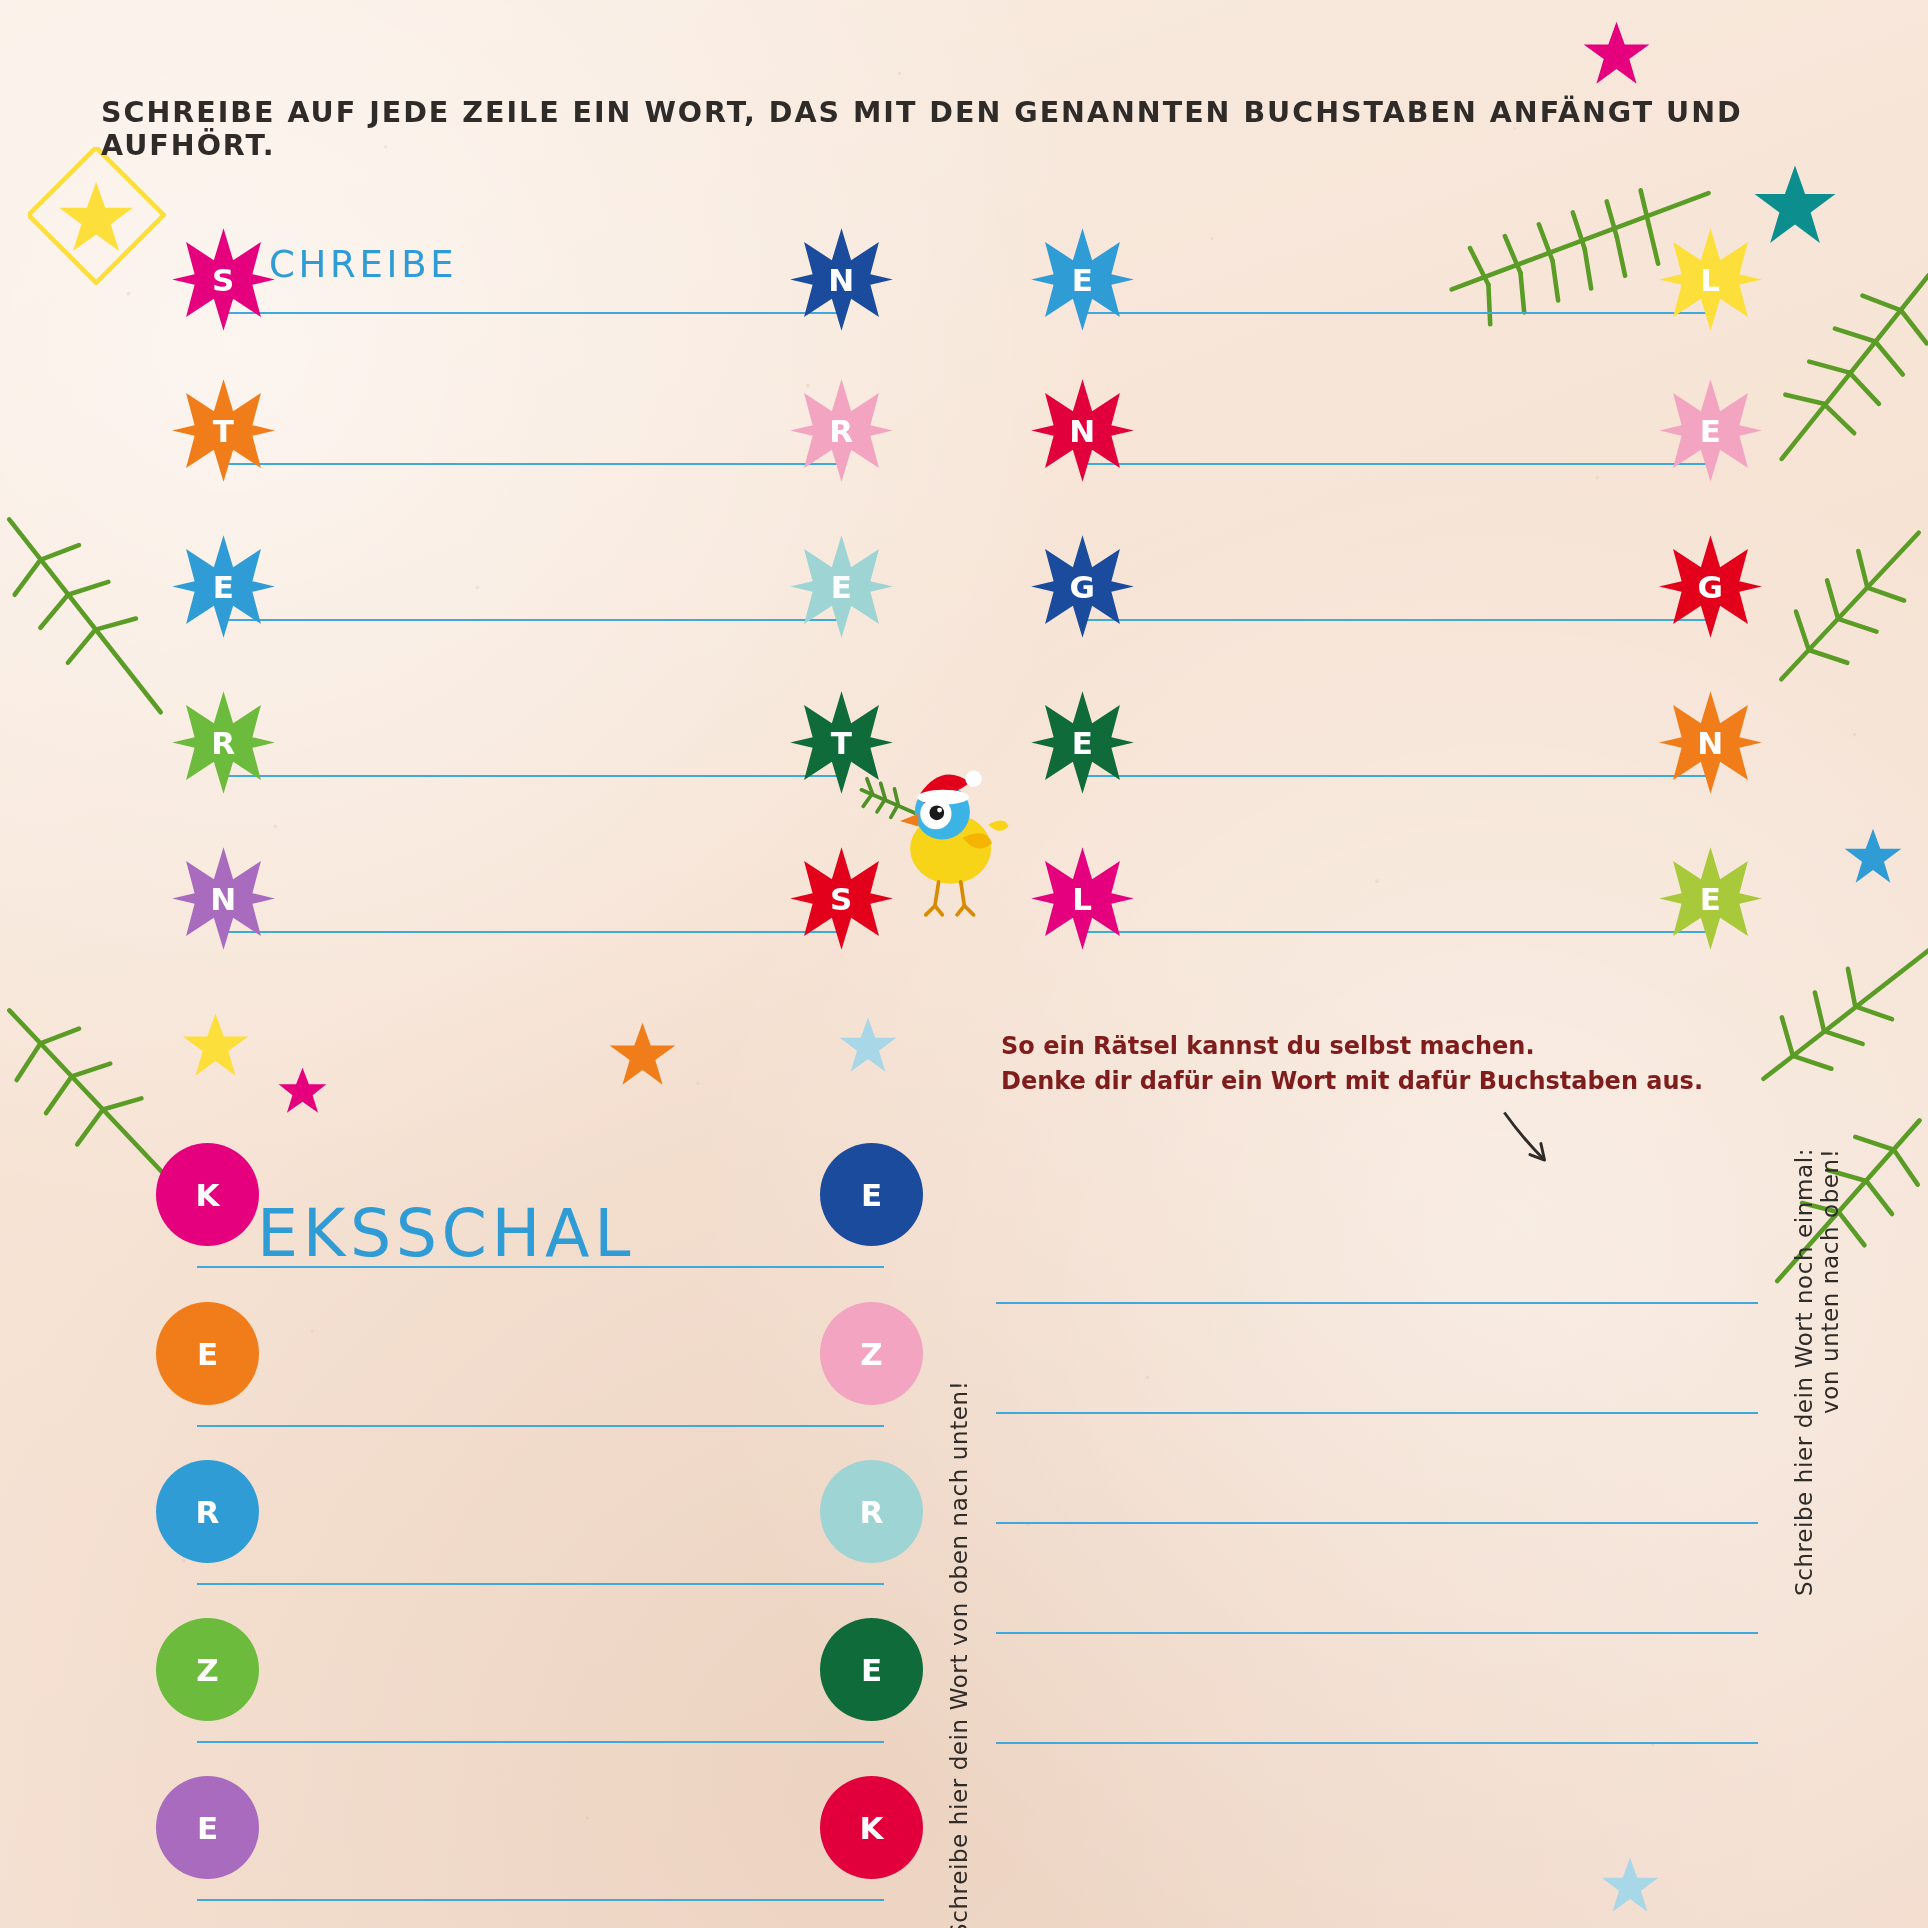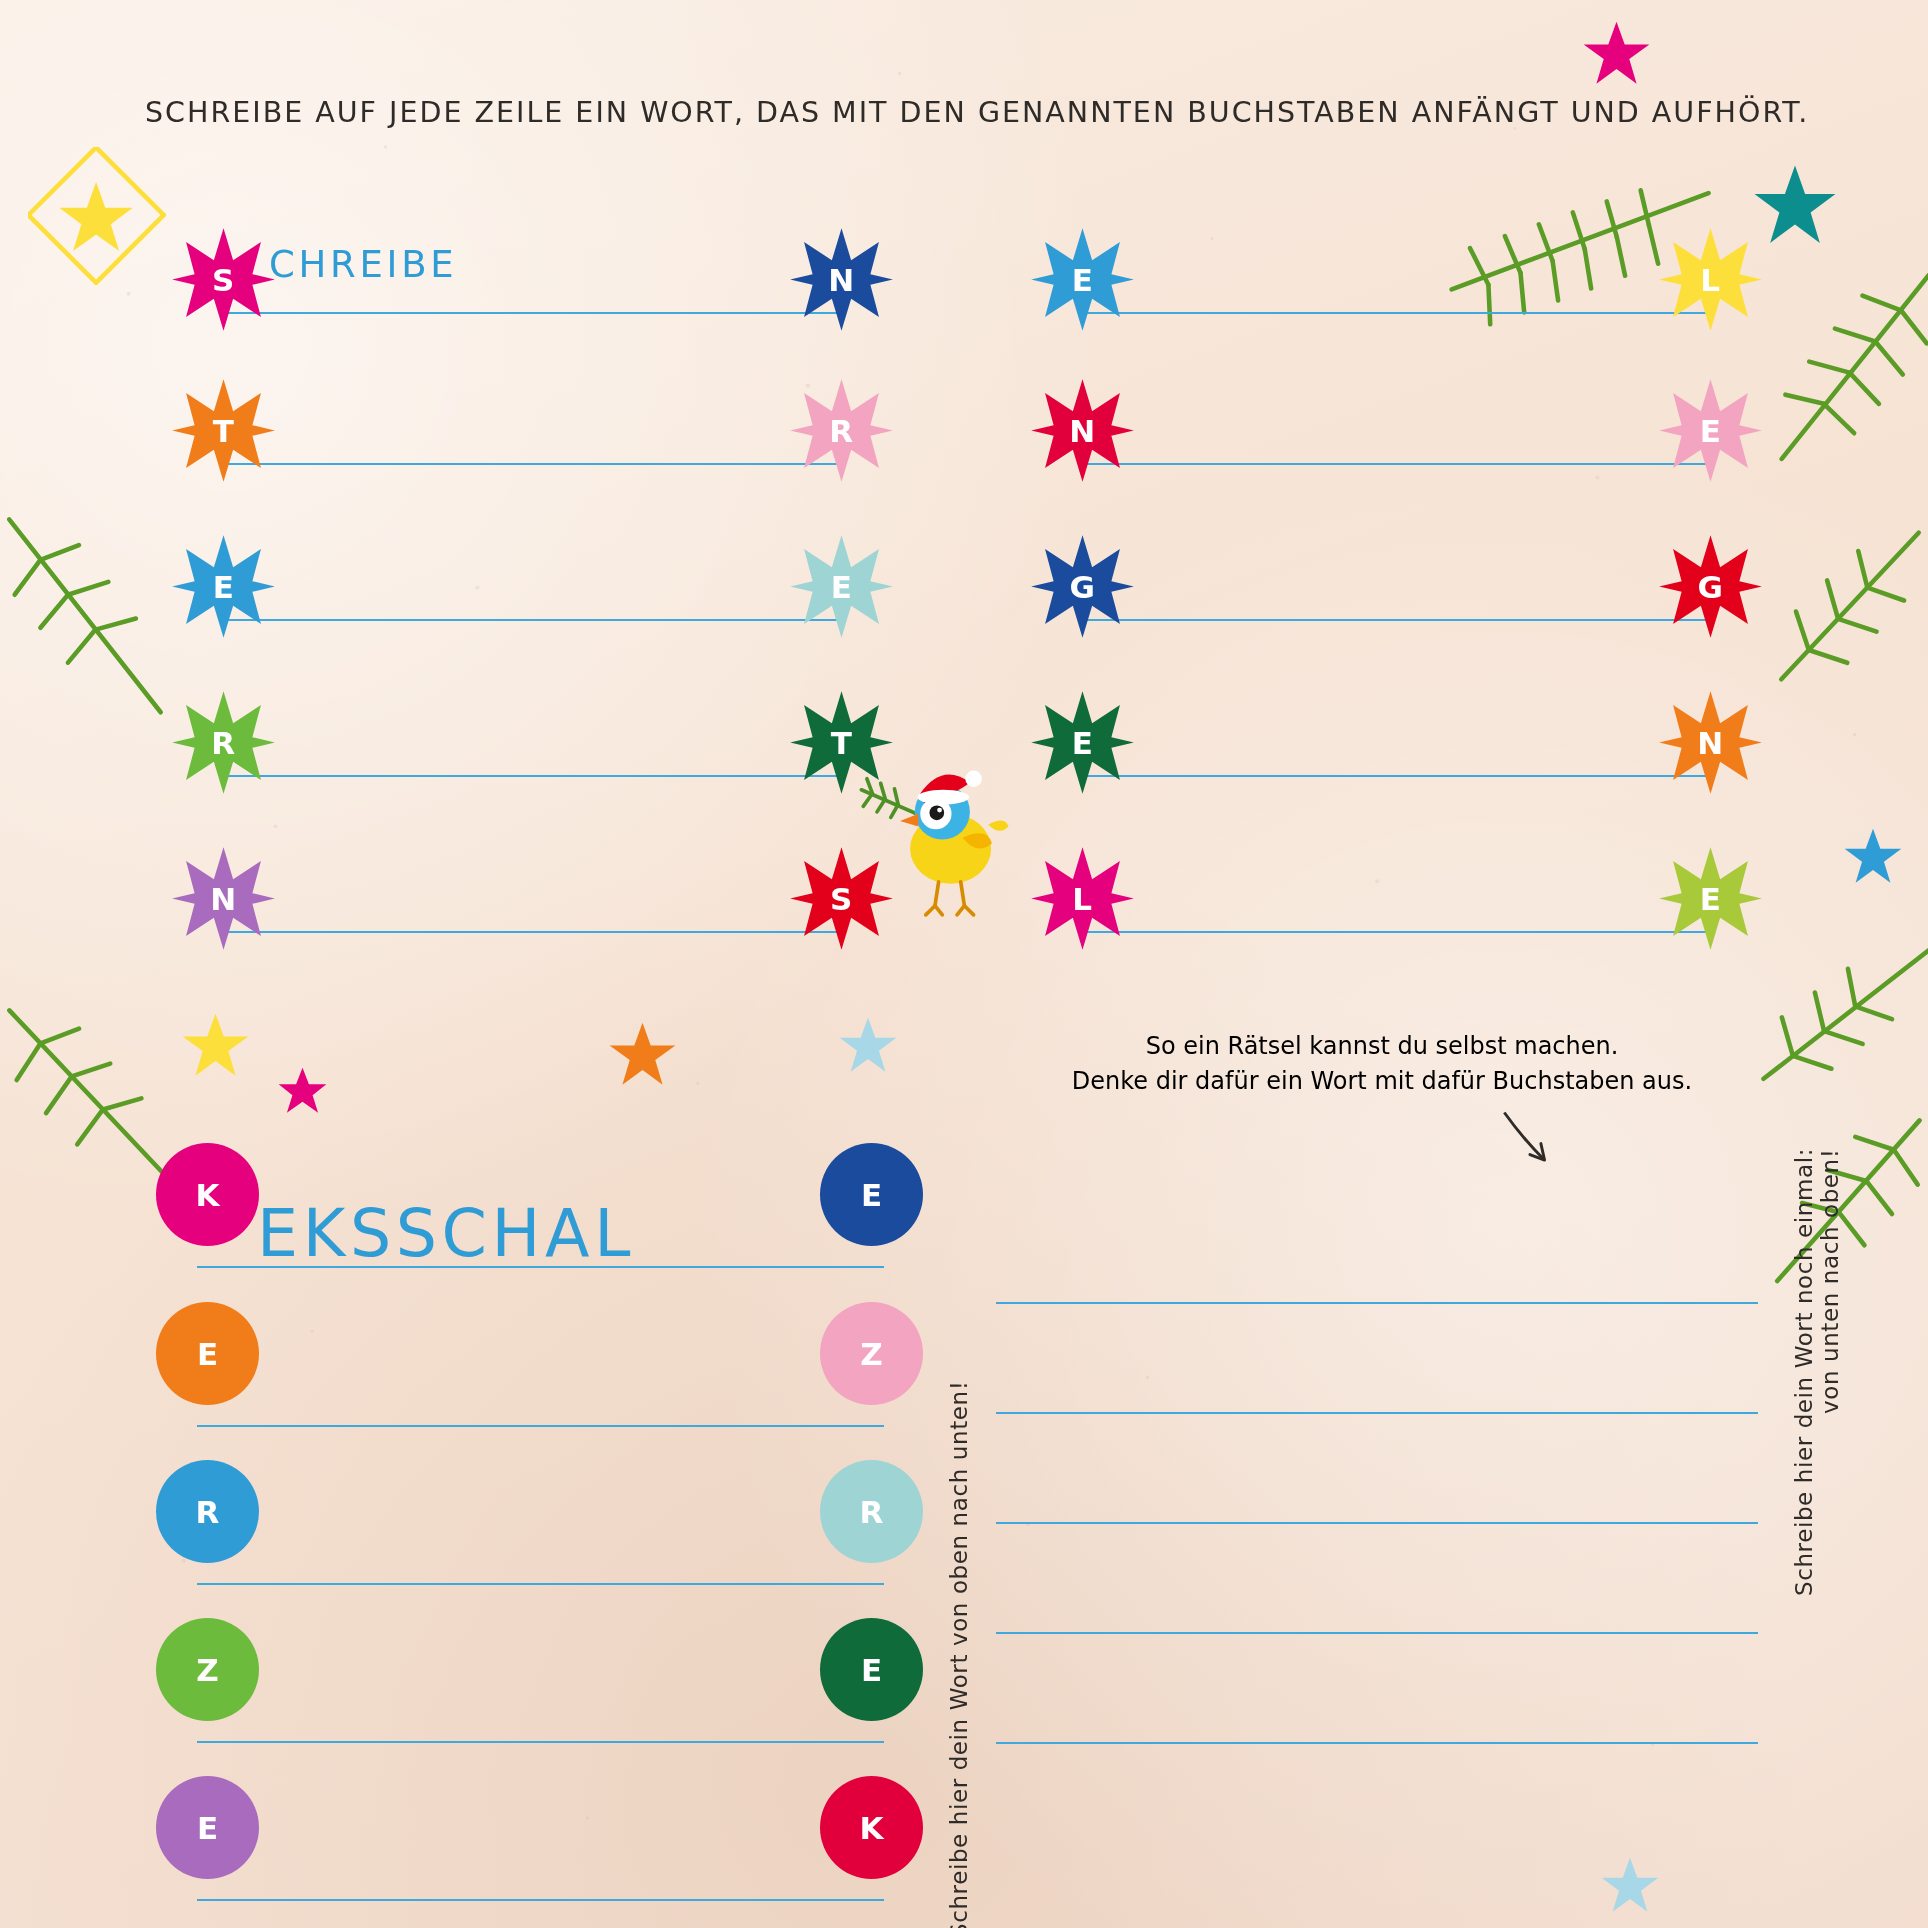--- a/index.html
+++ b/index.html
@@ -40,24 +40,23 @@
   
   .heading {
     position: absolute;
     left: 101px;
     top: 96px;
     width: 1745px;
     font-family: "DejaVu Sans", sans-serif;
     font-size: 28.5px;
     letter-spacing: 2px;
     color: #2e2b28;
-    font-weight: 400;
+    font-weight: 700;
     font-variant: small-caps;
     text-transform: uppercase;
-    margin-left: 44px;
   }
 
   
   .star-grid {
     position: absolute;
     left: 0; top: 0; width: 1928px; height: 1928px;
   }
   .row {
     position: absolute;
     height: 110px;
@@ -178,24 +177,25 @@
   #vcap-left { left: 946px; top: 1148px; height: 790px; }
   #vcap-right { left: 1791px; top: 1148px; height: 799px; text-align: right;}
   .vcaption .l2 { margin-left: 5.5px; }
 
   
   .note {
     position: absolute;
     left: 1001px;
     top: 1029px;
     width: 762px;
-    text-align: center;
+    text-align: left;
     font-size: 24px;
-    color: #000000;
+    color: #7f1d1d;
     line-height: 1.45;
+    font-weight: bold;
   }
   .arrow {
     position: absolute;
     left: 1497px;
     top: 1107px;
     width: 64px;
     height: 64px;
   }
 
   

